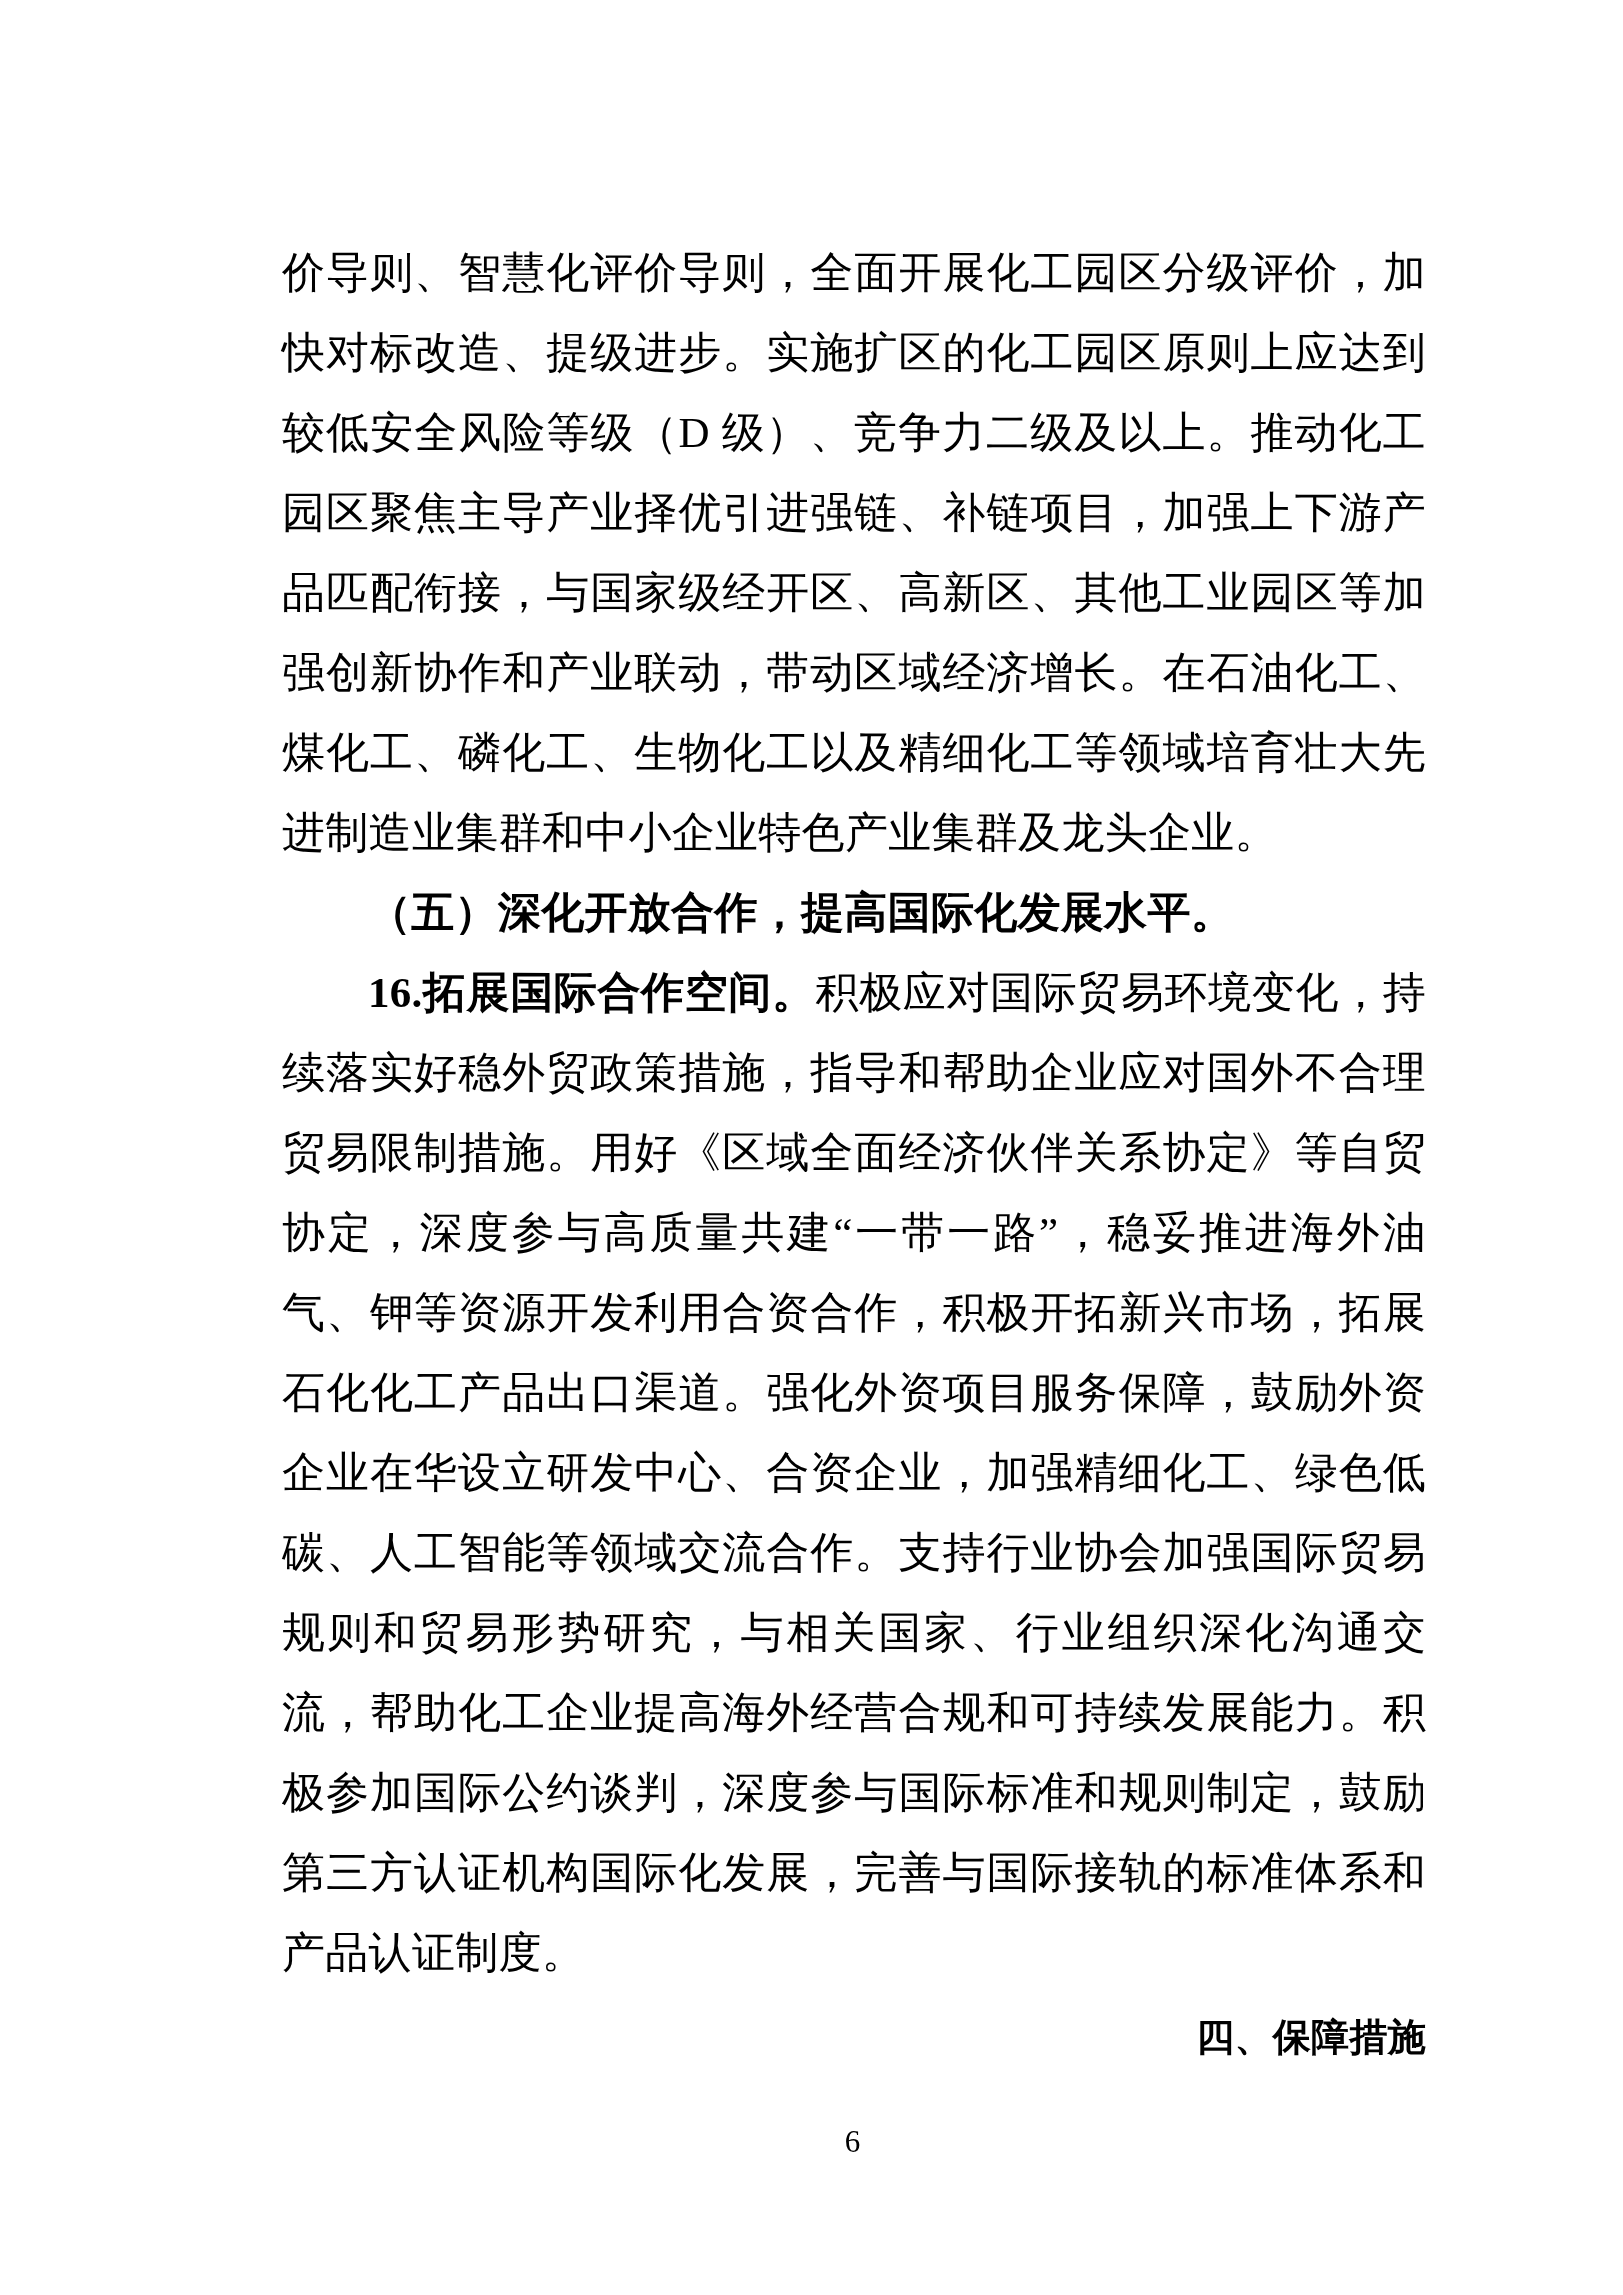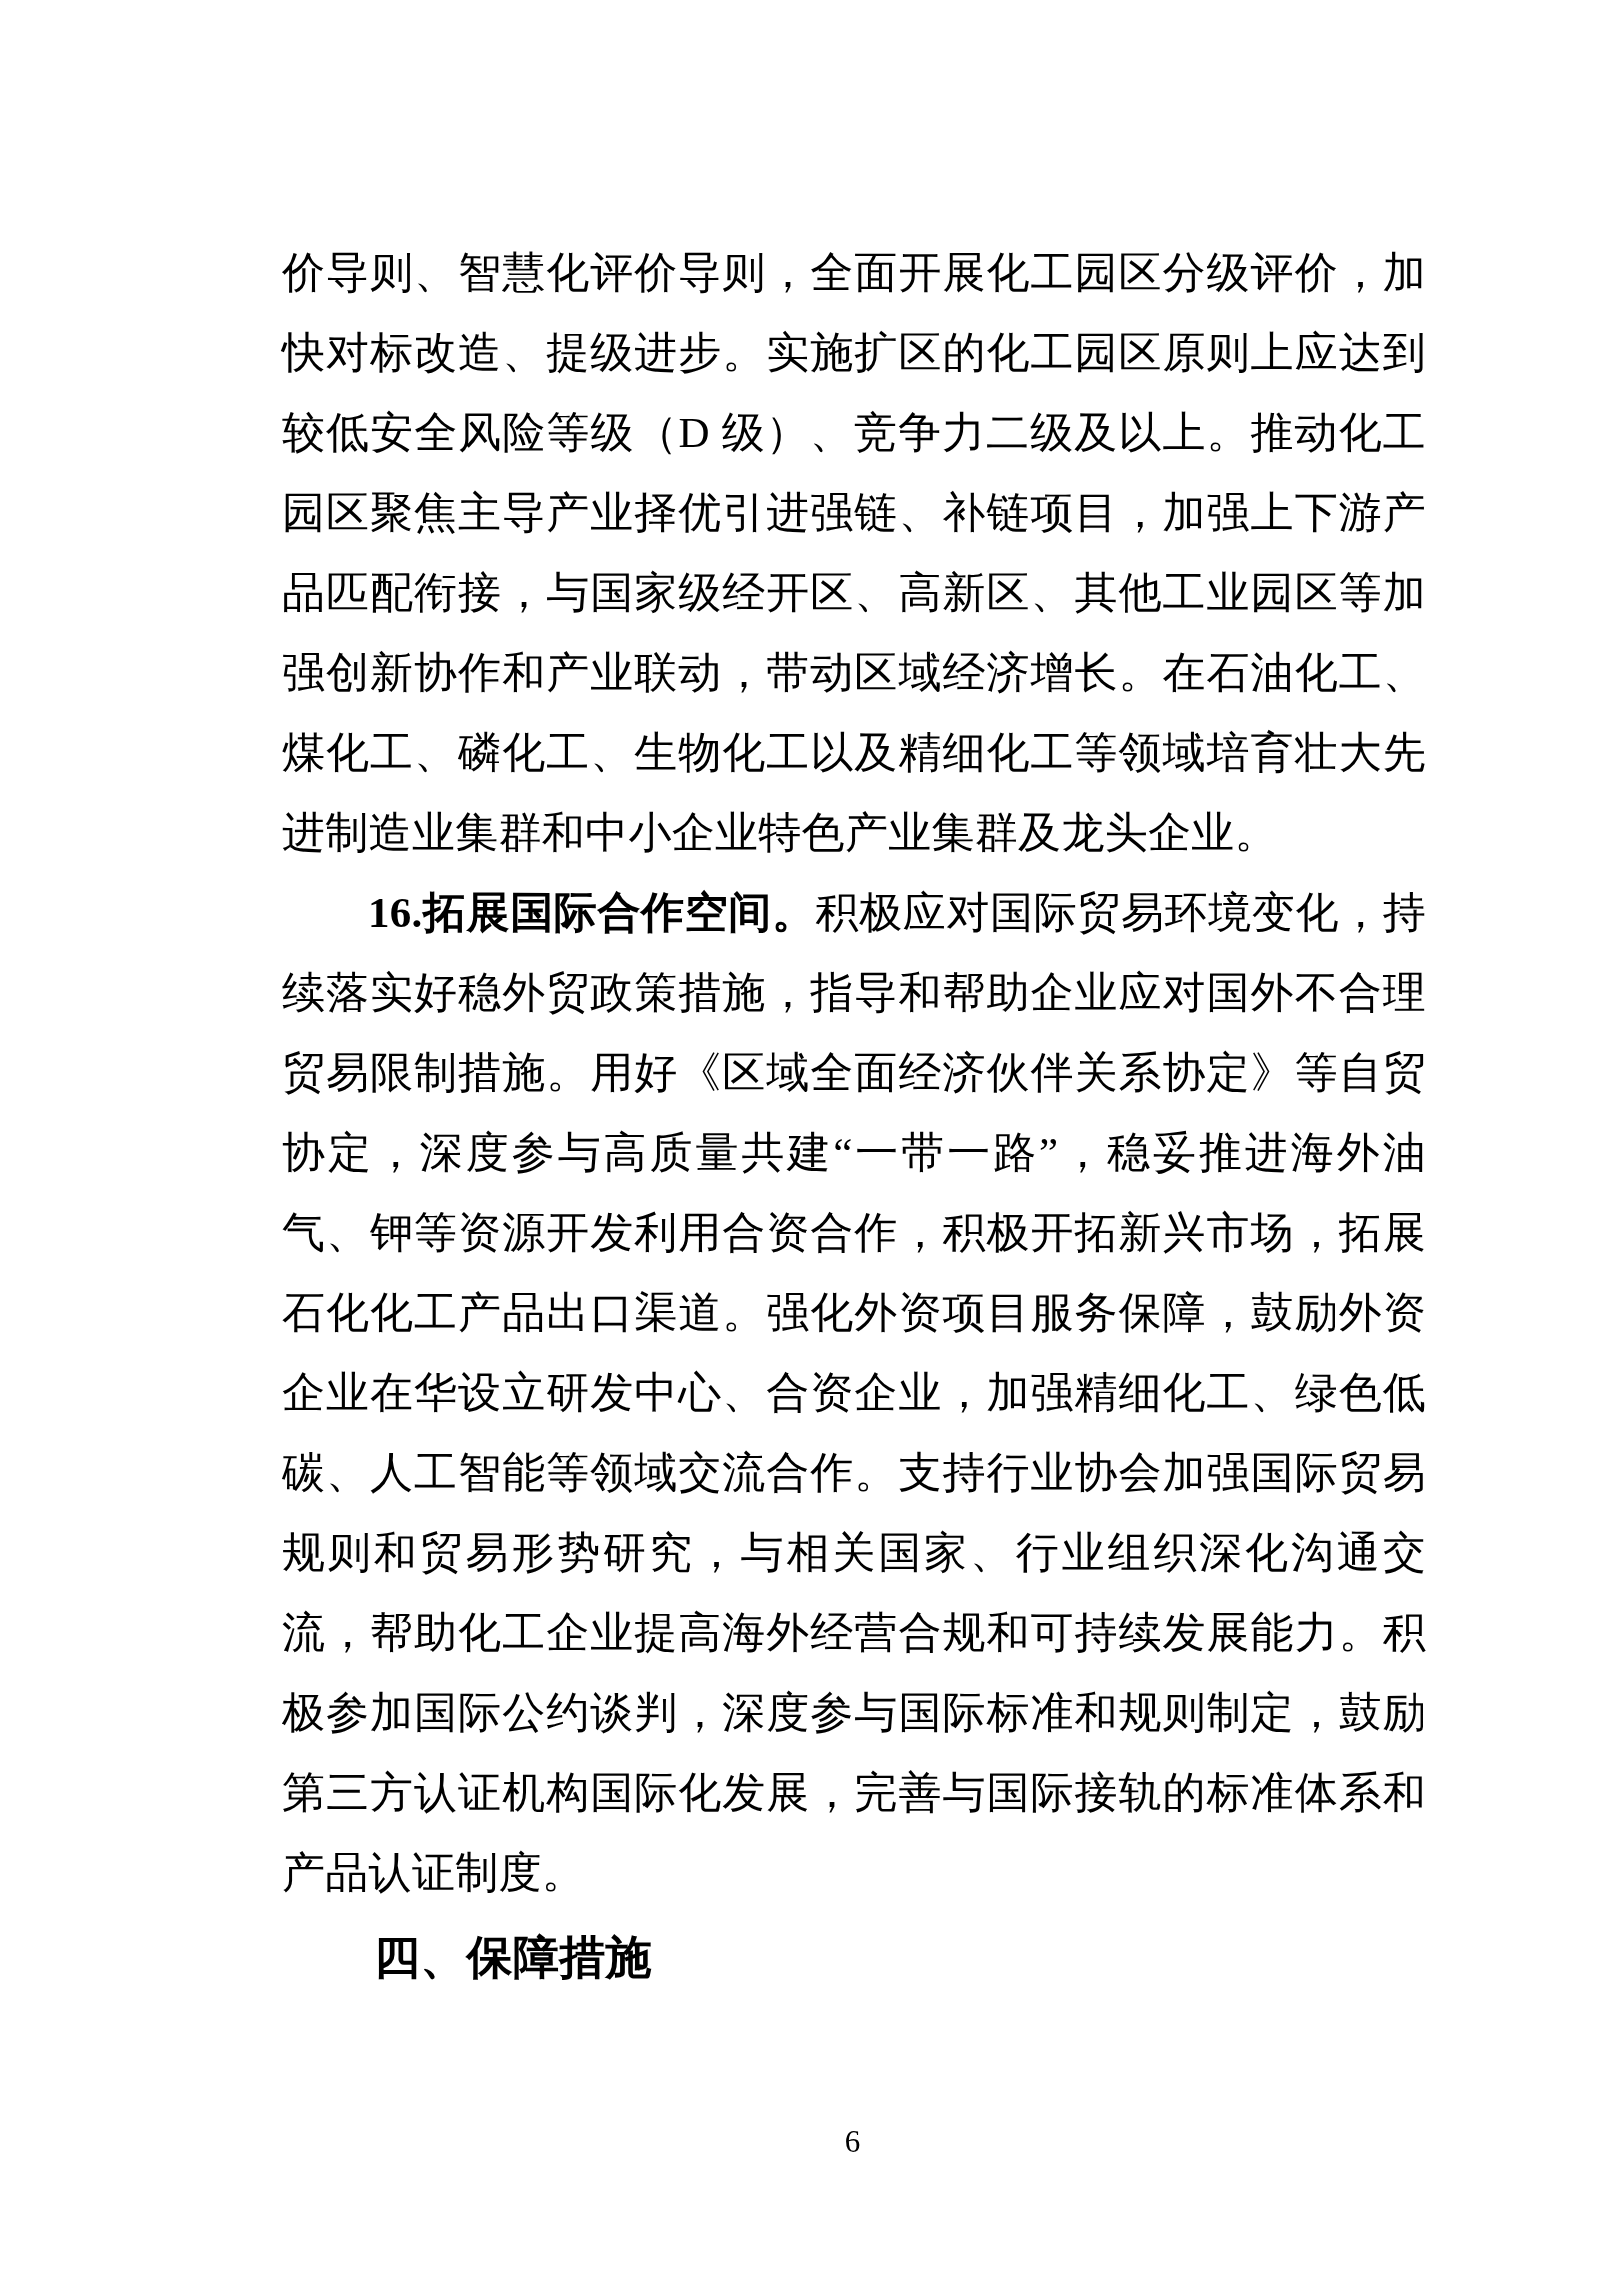--- a/index.html
+++ b/index.html
@@ -39,24 +39,24 @@
     text-indent: 2em;
   }
   p.heading-sub {
     font-weight: bold;
     text-indent: 2em;
     text-align: left;
   }
   p.heading-main {
     font-weight: bold;
     text-indent: 2em;
-    text-align: left;
+    text-align: right;
     font-family: "Liberation Sans", sans-serif;
     margin-top: 4.1px;
-    font-size: 46px;
+    font-size: 38px;
   }
   .lead-bold {
     font-weight: bold;
   }
   .page-number {
     position: absolute;
     top: 2121px;
     left: 0;
     width: 100%;
     text-align: center;
@@ -65,18 +65,19 @@
     color: #000000;
     font-family: "Liberation Serif", serif;
   }
 </style>
 </head>
 <body>
 
 <div class="page">
   <div class="text-block">
     <p class="para-continuation">价导则、智慧化评价导则，全面开展化工园区分级评价，加快对标改造、提级进步。实施扩区的化工园区原则上应达到较低安全风险等级（D 级）、竞争力二级及以上。推动化工园区聚焦主导产业择优引进强链、补链项目，加强上下游产品匹配衔接，与国家级经开区、高新区、其他工业园区等加强创新协作和产业联动，带动区域经济增长。在石油化工、煤化工、磷化工、生物化工以及精细化工等领域培育壮大先进制造业集群和中小企业特色产业集群及龙头企业。</p>
+    <p class="heading-sub">（五）深化开放合作，提高国际化发展水平。</p>
     <p class="para-indent"><span class="lead-bold">16.拓展国际合作空间。</span><span>积极应对国际贸易环境变化，持续落实好稳外贸政策措施，指导和帮助企业应对国外不合理贸易限制措施。用好《区域全面经济伙伴关系协定》等自贸协定，深度参与高质量共建“一带一路”，稳妥推进海外油气、钾等资源开发利用合资合作，积极开拓新兴市场，拓展石化化工产品出口渠道。强化外资项目服务保障，鼓励外资企业在华设立研发中心、合资企业，加强精细化工、绿色低碳、人工智能等领域交流合作。支持行业协会加强国际贸易规则和贸易形势研究，与相关国家、行业组织深化沟通交流，帮助化工企业提高海外经营合规和可持续发展能力。积极参加国际公约谈判，深度参与国际标准和规则制定，鼓励第三方认证机构国际化发展，完善与国际接轨的标准体系和产品认证制度。</span></p>
     <p class="heading-main">四、保障措施</p>
   </div>
   <div class="page-number">6</div>
 </div>
 
 
 </body></html>

